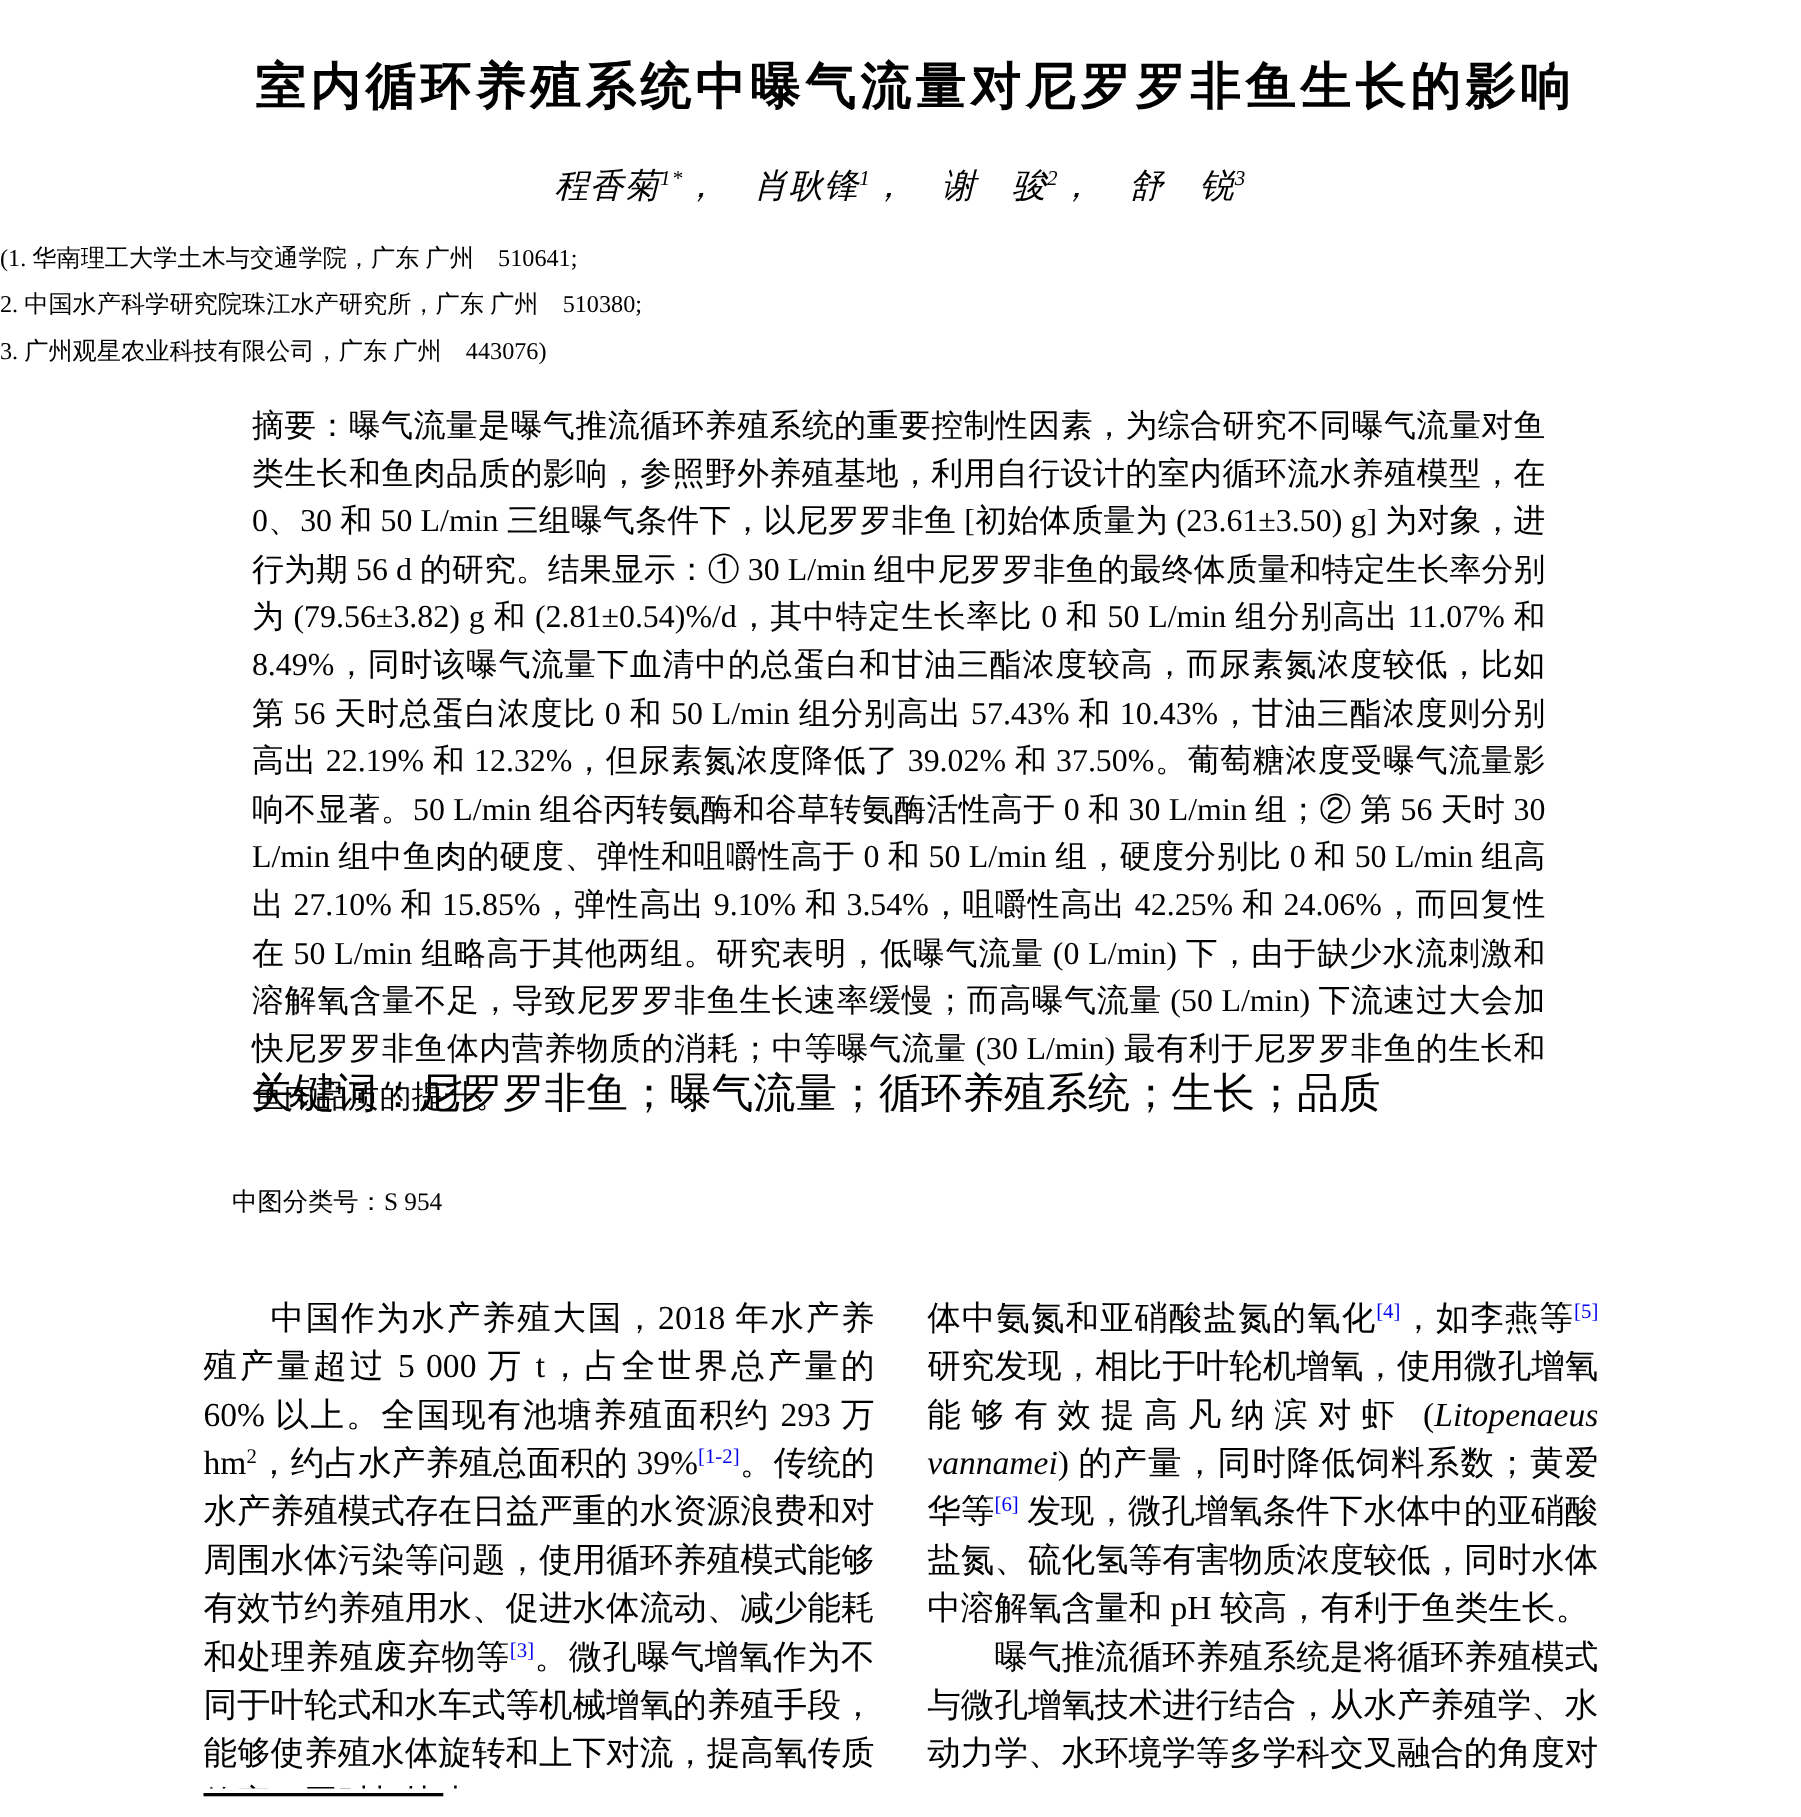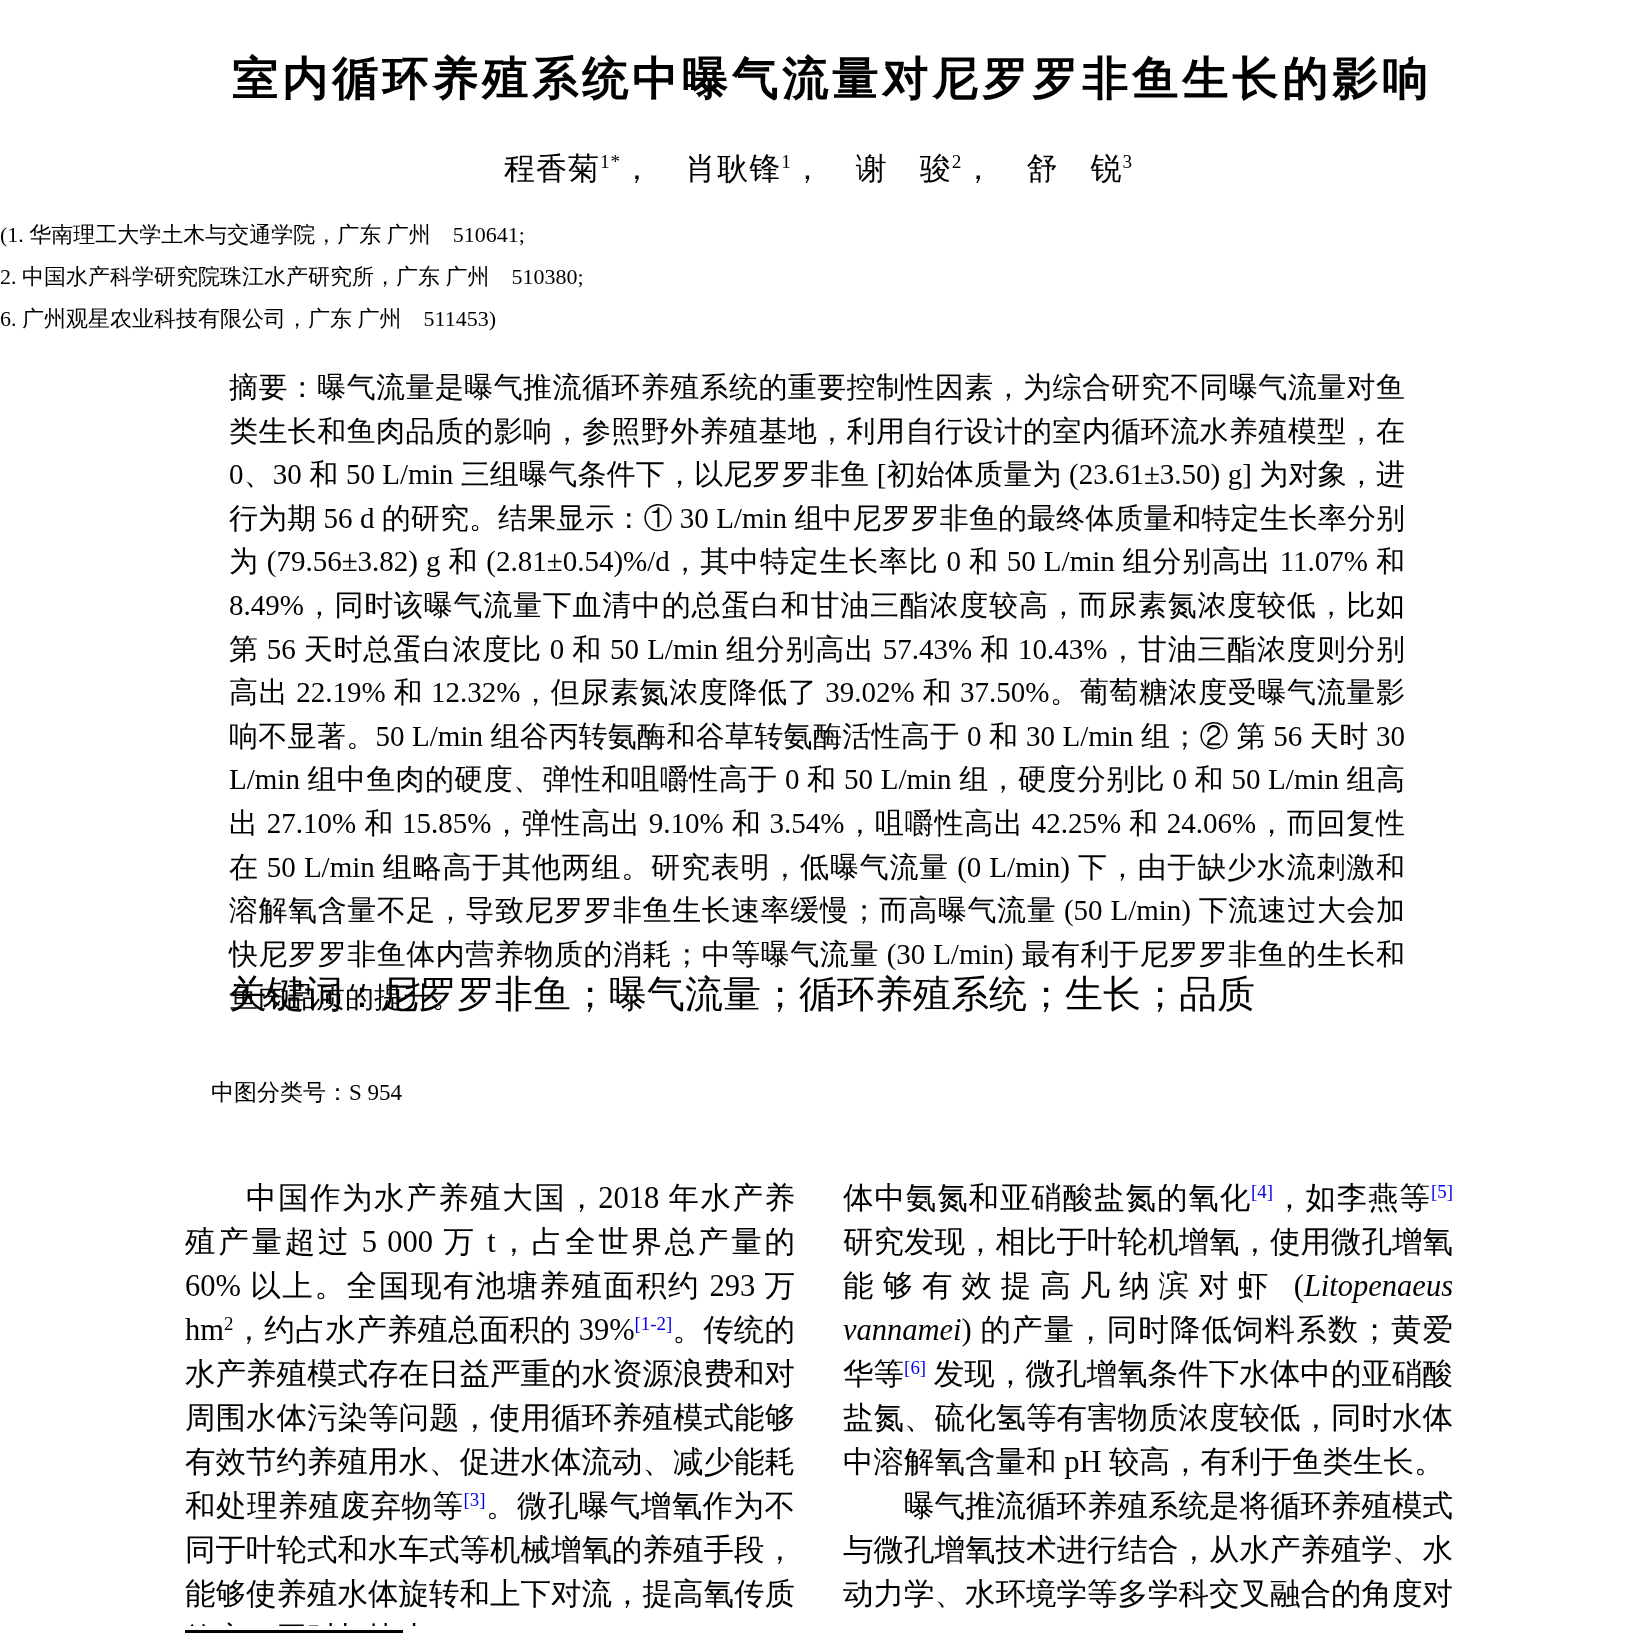--- a/index.html
+++ b/index.html
@@ -24,20 +24,21 @@
     letter-spacing: 4px;
     white-space: nowrap;
     margin-left: 28px;
   }
   .authors-line {
     position: absolute;
     top: 148px; left: 0; right: 0;
     text-align: center;
     font-size: 31px;
     letter-spacing: 1px;
+    font-style: italic;
   }
   .affiliations {
     position: absolute;
     top: 214px; left: 0; right: 0;
     text-align: left;
     font-size: 22px;
     line-height: 42px;
   }
   .abstract-block {
     position: absolute;
@@ -115,21 +116,21 @@
 
 <div class="page">
 
   <h1 class="paper-title">室内循环养殖系统中曝气流量对尼罗罗非鱼生长的影响</h1>
 
   <div class="authors-line"><span class="seg-n">程香菊</span><span class="seg-sup">1*</span><span class="seg-n">，　</span><span class="seg-n">肖耿锋</span><span class="seg-sup">1</span><span class="seg-n">，　</span><span class="seg-n">谢　骏</span><span class="seg-sup">2</span><span class="seg-n">，　</span><span class="seg-n">舒　锐</span><span class="seg-sup">3</span></div>
 
   <div class="affiliations">
     <div>(1. 华南理工大学土木与交通学院，广东 广州　510641;</div>
     <div>2. 中国水产科学研究院珠江水产研究所，广东 广州　510380;</div>
-    <div>6. 广州观星农业科技有限公司，广东 广州　511453)</div>
+    <div>3. 广州观星农业科技有限公司，广东 广州　443076)</div>
   </div>
 
   <div class="abstract-block"><span class="seg-b">摘要：</span><span class="seg-n">曝气流量是曝气推流循环养殖系统的重要控制性因素，为综合研究不同曝气流量对鱼类生长和鱼肉品质的影响，参照野外养殖基地，利用自行设计的室内循环流水养殖模型，在 0、30 和 50 L/min 三组曝气条件下，以尼罗罗非鱼 [初始体质量为 (23.61±3.50) g] 为对象，进行为期 56 d 的研究。结果显示：① 30 L/min 组中尼罗罗非鱼的最终体质量和特定生长率分别为 (79.56±3.82) g 和 (2.81±0.54)%/d，其中特定生长率比 0 和 50 L/min 组分别高出 11.07% 和 8.49%，同时该曝气流量下血清中的总蛋白和甘油三酯浓度较高，而尿素氮浓度较低，比如第 56 天时总蛋白浓度比 0 和 50 L/min 组分别高出 57.43% 和 10.43%，甘油三酯浓度则分别高出 22.19% 和 12.32%，但尿素氮浓度降低了 39.02% 和 37.50%。葡萄糖浓度受曝气流量影响不显著。50 L/min 组谷丙转氨酶和谷草转氨酶活性高于 0 和 30 L/min 组；② 第 56 天时 30 L/min 组中鱼肉的硬度、弹性和咀嚼性高于 0 和 50 L/min 组，硬度分别比 0 和 50 L/min 组高出 27.10% 和 15.85%，弹性高出 9.10% 和 3.54%，咀嚼性高出 42.25% 和 24.06%，而回复性在 50 L/min 组略高于其他两组。研究表明，低曝气流量 (0 L/min) 下，由于缺少水流刺激和溶解氧含量不足，导致尼罗罗非鱼生长速率缓慢；而高曝气流量 (50 L/min) 下流速过大会加快尼罗罗非鱼体内营养物质的消耗；中等曝气流量 (30 L/min) 最有利于尼罗罗非鱼的生长和鱼肉品质的提升。</span></div>
 
   <div class="keywords-line"><span class="seg-b">关键词：</span><span class="seg-n">尼罗罗非鱼；曝气流量；循环养殖系统；生长；品质</span></div>
 
   <div class="clc-row">
     <div class="clc-cell-left"><span class="seg-b">中图分类号：</span><span class="seg-n">S 954</span></div>
   </div>
 

